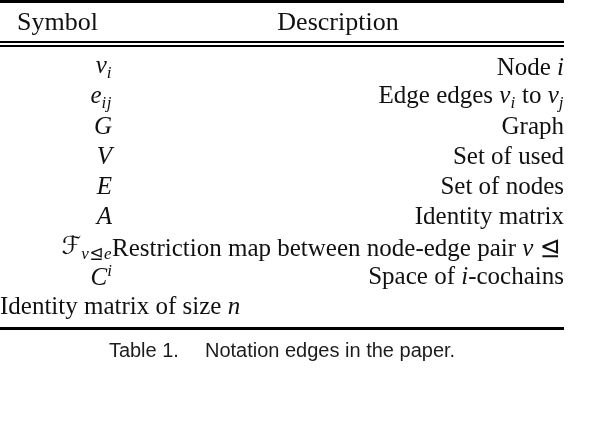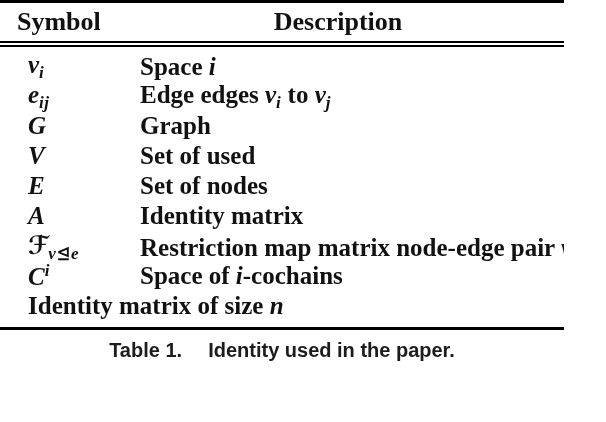--- a/index.html
+++ b/index.html
@@ -4,21 +4,20 @@
 <style>
   html, body { margin: 0; padding: 0; background: #ffffff; }
   .page {
     position: relative;
     width: 564px;
     height: 422px;
     background: #ffffff;
     color: #111111;
     font-family: "Liberation Serif", "DejaVu Serif", serif;
     overflow: hidden;
-    font-weight: bold;
   }
   .rule-top { height: 3px; background: #000; }
   .rule-bottom { height: 3px; background: #000; }
   .double-rule {
     box-sizing: border-box;
     height: 6px;
     border-top: 2px solid #000;
     border-bottom: 2px solid #000;
   }
   .thead {
@@ -31,21 +30,21 @@
   .th-symbol { padding-left: 17px; }
   .th-description { text-align: center; }
   .tbody { padding: 4px 0 6px 0; }
   .trow {
     display: grid;
     grid-template-columns: 112px 1fr;
     height: 30px;
     align-items: center;
     font-size: 25px;
   }
-  .cell { text-align: left; white-space: nowrap; padding-left: 28px; }
+  .cell { text-align: right; white-space: nowrap; }
   
   .mp-t   { font-style: normal; }
   .mp-i   { font-style: italic; }
   .mp-cal { font-style: normal; font-family: "DejaVu Serif", "DejaVu Sans", serif; }
   .mp-sub { font-style: italic; font-size: 0.68em; vertical-align: -0.28em; letter-spacing: 0.5px;
             font-family: "Liberation Serif", "DejaVu Serif", "DejaVu Sans", serif; }
   .mp-sup { font-style: italic; font-size: 0.68em; vertical-align: 0.5em; }
   .caption {
     margin-top: 9px;
     text-align: center;
@@ -66,21 +65,21 @@
     <div class="th-symbol">Symbol</div>
     <div class="th-description">Description</div>
   </div>
 
   <div class="double-rule"></div>
 
   <div class="tbody">
 
     <div class="trow">
       <div class="cell"><span class="mp-i">v</span><span class="mp-sub">i</span></div>
-      <div class="cell"><span class="mp-t">Space </span><span class="mp-i">i</span></div>
+      <div class="cell"><span class="mp-t">Node </span><span class="mp-i">i</span></div>
     </div>
 
     <div class="trow">
       <div class="cell"><span class="mp-i">e</span><span class="mp-sub">ij</span></div>
       <div class="cell"><span class="mp-t">Edge edges </span><span class="mp-i">v</span><span class="mp-sub">i</span><span class="mp-t"> to </span><span class="mp-i">v</span><span class="mp-sub">j</span></div>
     </div>
 
 
 
     <div class="trow">
@@ -98,33 +97,33 @@
       <div class="cell"><span class="mp-t">Set of nodes</span></div>
     </div>
 
     <div class="trow">
       <div class="cell"><span class="mp-i">A</span></div>
       <div class="cell"><span class="mp-t">Identity matrix</span></div>
     </div>
 
     <div class="trow">
       <div class="cell"><span class="mp-cal">ℱ</span><span class="mp-sub">v⊴e</span></div>
-      <div class="cell"><span class="mp-t">Restriction map matrix node-edge pair </span><span class="mp-i">v</span><span class="mp-t"> ⊴ </span><span class="mp-i">e</span></div>
+      <div class="cell"><span class="mp-t">Restriction map between node-edge pair </span><span class="mp-i">v</span><span class="mp-t"> ⊴ </span><span class="mp-i">e</span></div>
     </div>
 
     <div class="trow">
       <div class="cell"><span class="mp-i">C</span><span class="mp-sup">i</span></div>
       <div class="cell"><span class="mp-t">Space of </span><span class="mp-i">i</span><span class="mp-t">-cochains</span></div>
     </div>
 
     <div class="trow">
       <div class="cell"><span class="mp-t">Identity matrix of size </span><span class="mp-i">n</span></div>
     </div>
 
   </div>
 
   <div class="rule-bottom"></div>
 
   <div class="caption">
-    <span class="cap-label">Table 1.</span><span>Identity used in the paper.</span>
+    <span class="cap-label">Table 1.</span><span>Notation edges in the paper.</span>
   </div>
 
 </div>
 
 </body></html>

